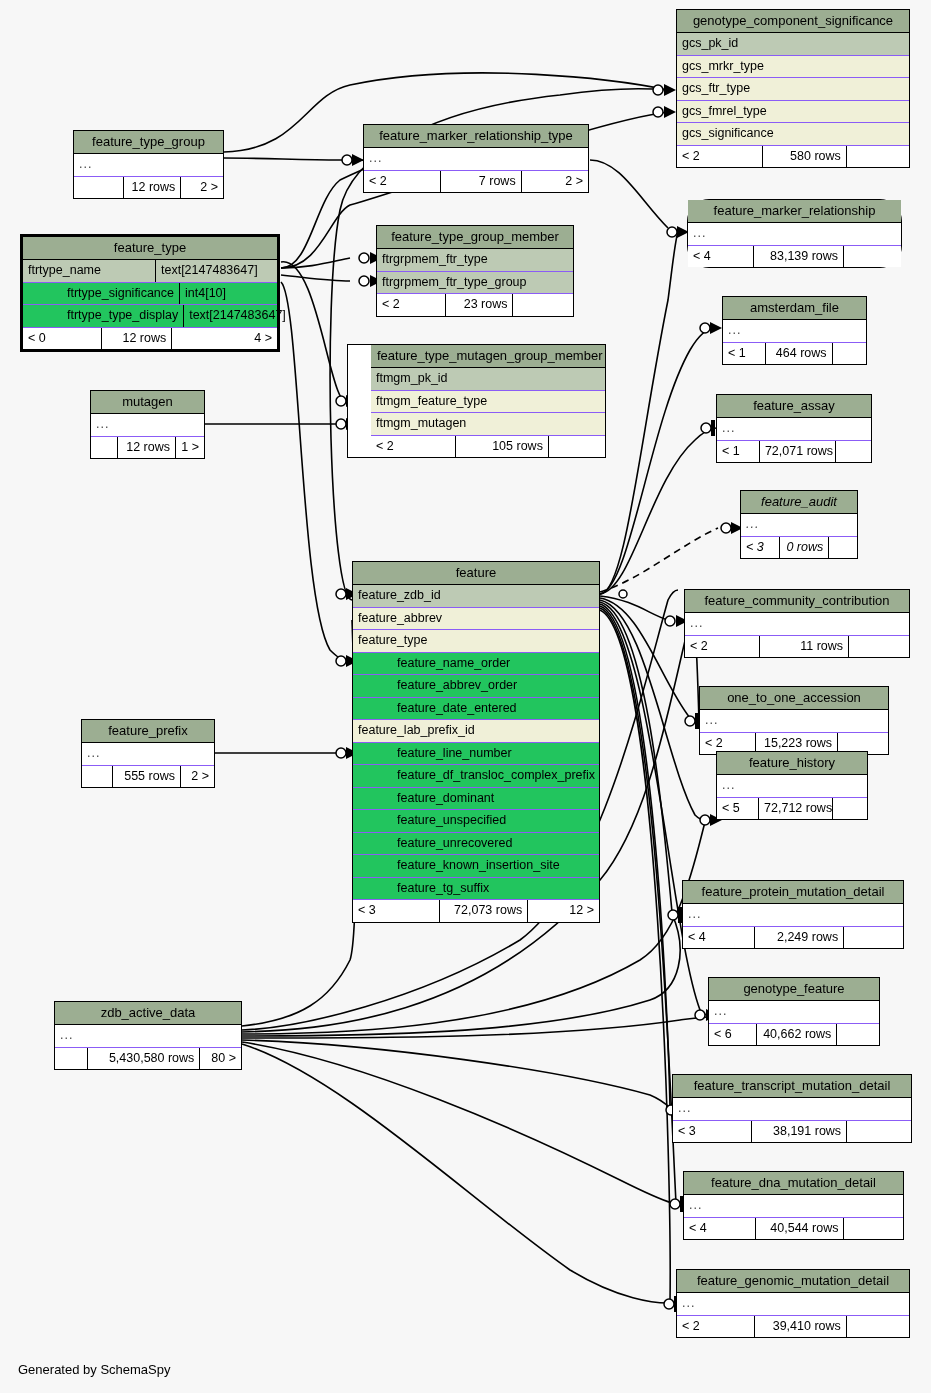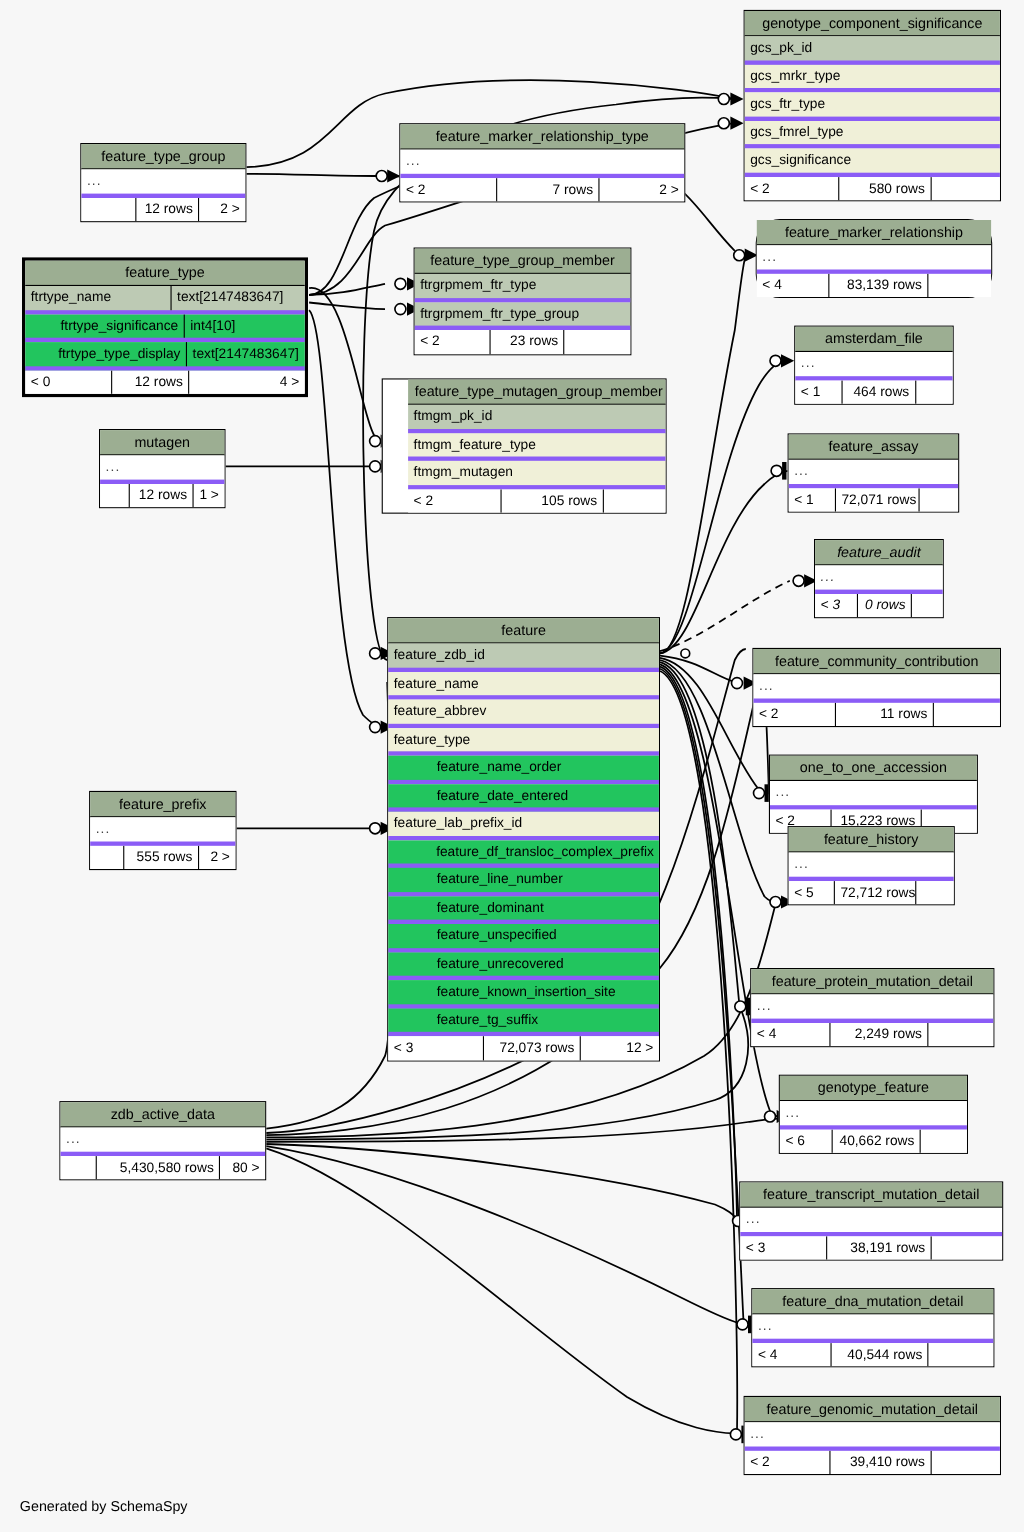--- a/index.html
+++ b/index.html
@@ -25,25 +25,24 @@
 
   .t-head {
     background: #9cae92;
     border-bottom: 1px solid #000;
     text-align: center;
     padding: 4px 6px 5px 6px;
     white-space: nowrap;
     font-size: 13px;
   }
   .t-row {
-    border-bottom: 4px solid #8b5cf6;
+    border-bottom: 1px solid #8b5cf6;
     padding: 4px 5px 5px 5px;
     white-space: nowrap;
     display: flex;
-    justify-content: center;
   }
   .t-row .cname { flex: 1 1 auto; }
   .t-row .ctype {
     border-left: 1px solid #000;
     margin: -4px -5px -5px 5px;
     padding: 4px 5px 5px 5px;
     flex: 0 0 auto;
   }
   .r-pk  { background: #bdcab4; }
   .r-fk  { background: #f0f0d8; }
@@ -201,21 +200,21 @@
   <div class="t-row r-dots">
       <span class="cname">...</span>
     </div>
   <div class="t-foot">
     <div class="f-left" style="width:28%"></div>
     <div class="f-mid" style="width:42%">12 rows</div>
     <div class="f-right" style="width:30%">2 &gt;</div>
   </div>
 </div>
 
-<div class="tbl" style="left:363px; top:112px; width:260px;">
+<div class="tbl" style="left:363px; top:124px; width:226px;">
   <div class="t-head">feature_marker_relationship_type</div>
   <div class="t-row r-dots">
       <span class="cname">...</span>
     </div>
   <div class="t-foot">
     <div class="f-left" style="width:31%">&lt; 2</div>
     <div class="f-mid" style="width:38%">7 rows</div>
     <div class="f-right" style="width:31%">2 &gt;</div>
   </div>
 </div>
@@ -333,42 +332,42 @@
     <div class="f-right" style="width:26%"></div>
   </div>
 </div>
 
 <div class="tbl" style="left:352px; top:561px; width:248px;">
   <div class="t-head">feature</div>
   <div class="t-row r-pk">
       <span class="cname">feature_zdb_id</span>
     </div>
   <div class="t-row r-fk">
-      <span class="cname">feature_name</span>
-    </div>
-  <div class="t-row r-fk">
       <span class="cname">feature_abbrev</span>
     </div>
   <div class="t-row r-fk">
       <span class="cname">feature_type</span>
     </div>
   <div class="t-row r-plain">
       <span class="cname">feature_name_order</span>
     </div>
   <div class="t-row r-plain">
+      <span class="cname">feature_abbrev_order</span>
+    </div>
+  <div class="t-row r-plain">
       <span class="cname">feature_date_entered</span>
     </div>
   <div class="t-row r-fk">
       <span class="cname">feature_lab_prefix_id</span>
     </div>
   <div class="t-row r-plain">
+      <span class="cname">feature_line_number</span>
+    </div>
+  <div class="t-row r-plain">
       <span class="cname">feature_df_transloc_complex_prefix</span>
-    </div>
-  <div class="t-row r-plain">
-      <span class="cname">feature_line_number</span>
     </div>
   <div class="t-row r-plain">
       <span class="cname">feature_dominant</span>
     </div>
   <div class="t-row r-plain">
       <span class="cname">feature_unspecified</span>
     </div>
   <div class="t-row r-plain">
       <span class="cname">feature_unrecovered</span>
     </div>

